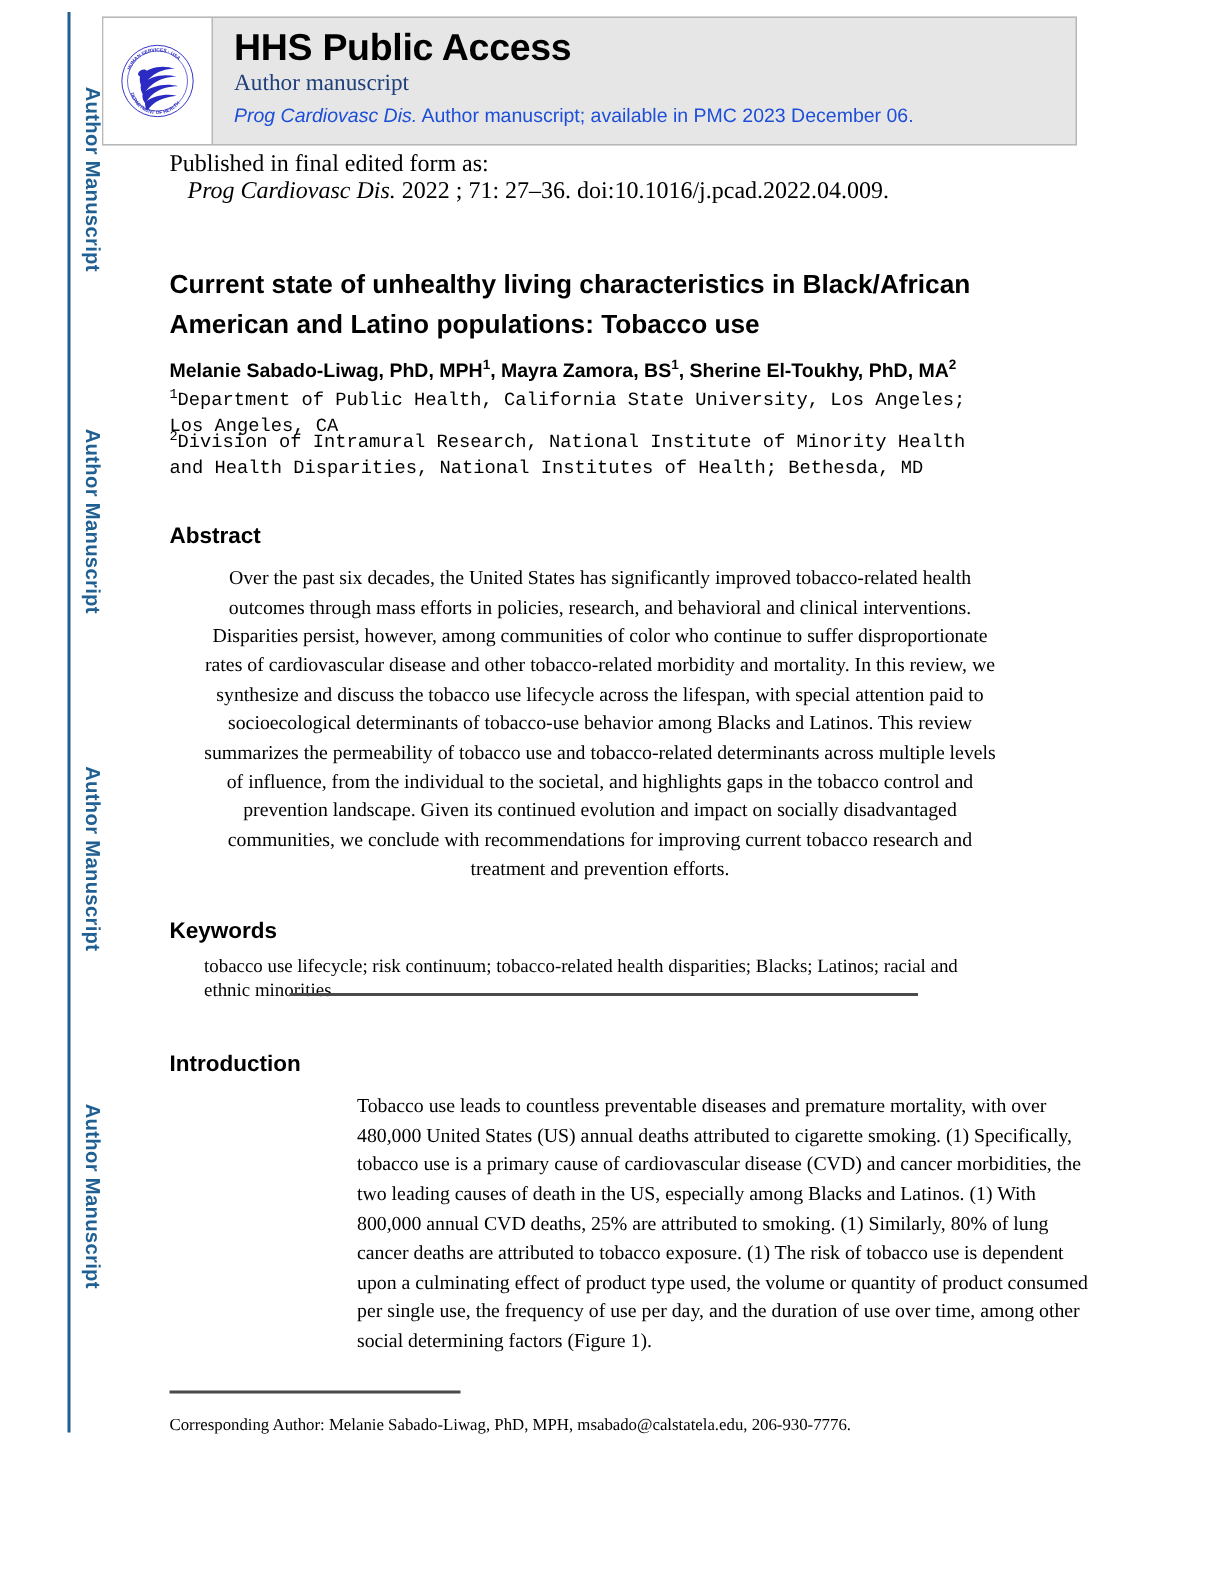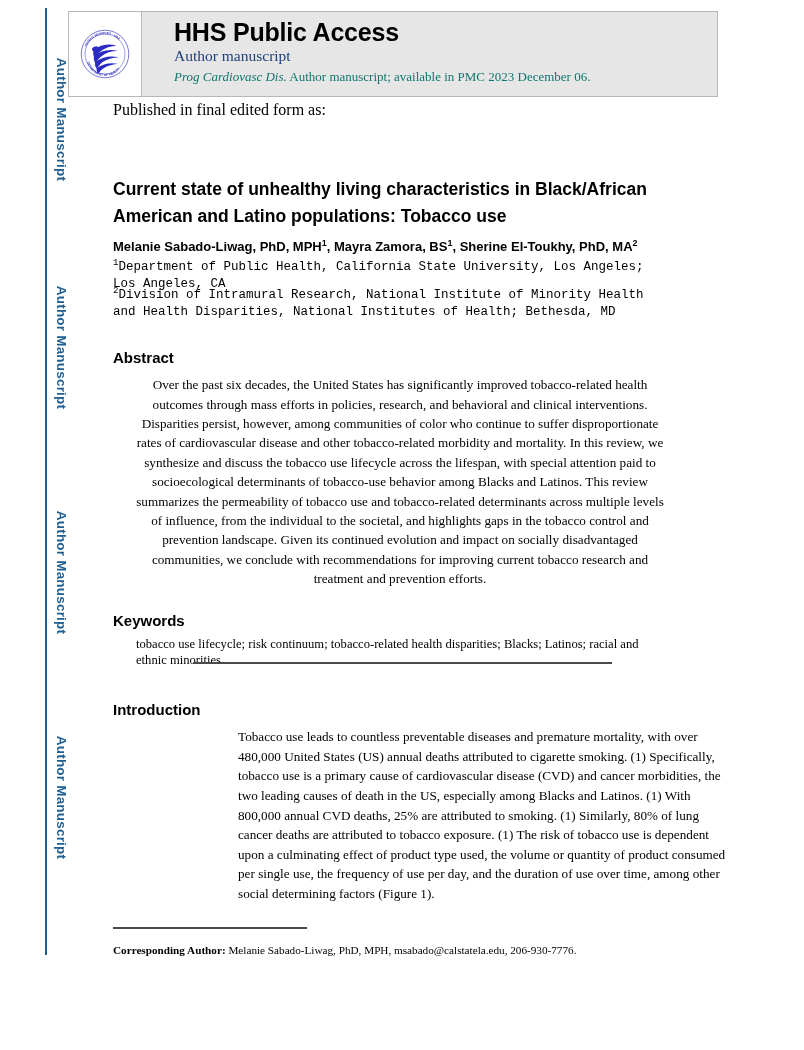--- a/index.html
+++ b/index.html
@@ -71,43 +71,43 @@
   #hhs-logo-box {
     width: 72px;
     background: #ffffff;
     border-right: 1px solid #b8b8b8;
     display: flex;
     align-items: center;
     justify-content: center;
     flex: 0 0 72px;
   }
   #hhs-banner-text {
-    padding: 6px 0 0 32px;
+    padding: 6px 0 0 14px;
     flex: 1 1 auto;
   }
   #hhs-title {
     font-family: "Liberation Sans", sans-serif;
     font-weight: bold;
     font-size: 25px;
     line-height: 28px;
     color: #000;
     letter-spacing: -0.2px;
   }
   #hhs-subtitle {
     font-family: "Liberation Serif", serif;
     font-size: 15.5px;
     line-height: 18px;
     color: #1f3f7a;
     margin-top: 1px;
   }
   #hhs-citation {
-    font-family: Liberation Serif, serif;
+    font-family: Liberation Sans, sans-serif;
     font-size: 13px;
     line-height: 17px;
-    color: #0f766e;
+    color: #1d4ed8;
     margin-top: 3px;
   }
   #hhs-citation .jrn { font-style: italic; }
 
   
   #content {
     position: absolute;
     left: 0;
     top: 0;
     width: 804px;
@@ -220,21 +220,21 @@
   }
 
   #corresponding-author {
     position: absolute;
     left: 113px;
     top: 943px;
     width: 580px;
     font-size: 11.2px;
     line-height: 15px;
   }
-  #corresponding-author b { font-weight: bold; }
+  #corresponding-author b { font-weight: normal; }
 </style>
 </head>
 <body>
 
 <div id="watermark-rail">
   <div id="watermark-rule"></div>
   <div class="watermark-label wm-0"><span>Author Manuscript</span></div>
   <div class="watermark-label wm-1"><span>Author Manuscript</span></div>
   <div class="watermark-label wm-2"><span>Author Manuscript</span></div>
   <div class="watermark-label wm-3"><span>Author Manuscript</span></div>
@@ -266,20 +266,21 @@
     <div id="hhs-title">HHS Public Access</div>
     <div id="hhs-subtitle">Author manuscript</div>
     <div id="hhs-citation"><span class="jrn">Prog Cardiovasc Dis.</span><span> Author manuscript; available in PMC 2023 December 06.</span></div>
   </div>
 </div>
 
 <div id="content">
 
   <div class="pub-line-wrap">
     <div>Published in final edited form as:</div>
+    <div class="pub-line-2"><span class="jrn">Prog Cardiovasc Dis.</span><span> 2022 ; 71: 27–36. doi:10.1016/j.pcad.2022.04.009.</span></div>
   </div>
 
   <h1 id="article-title">Current state of unhealthy living characteristics in Black/African American and Latino populations: Tobacco use</h1>
 
   <div id="author-line"><span>Melanie Sabado-Liwag, PhD, MPH</span><sup>1</sup><span>, Mayra Zamora, BS</span><sup>1</sup><span>, Sherine El-Toukhy, PhD, MA</span><sup>2</sup></div>
 
   <div class="affiliation" id="affil-0"><sup>1</sup><span>Department of Public Health, California State University, Los Angeles; Los Angeles, CA</span></div>
 
   <div class="affiliation" id="affil-1"><sup>2</sup><span>Division of Intramural Research, National Institute of Minority Health and Health Disparities, National Institutes of Health; Bethesda, MD</span></div>
 

